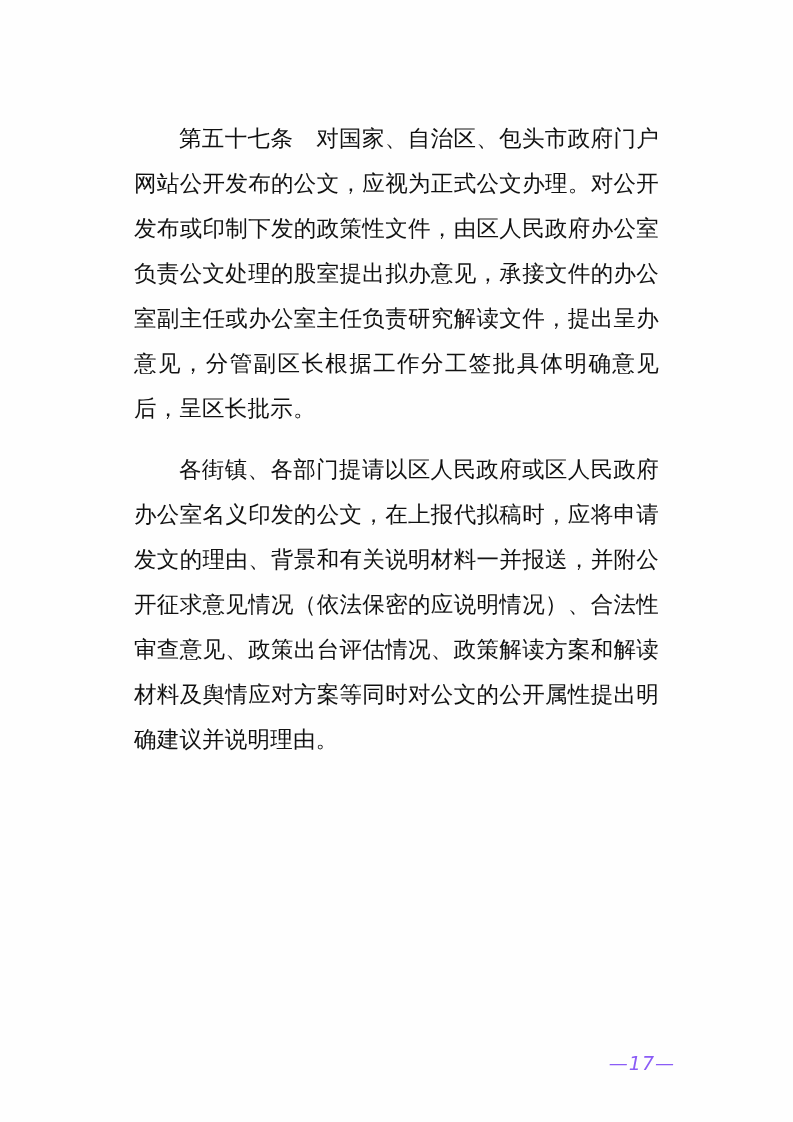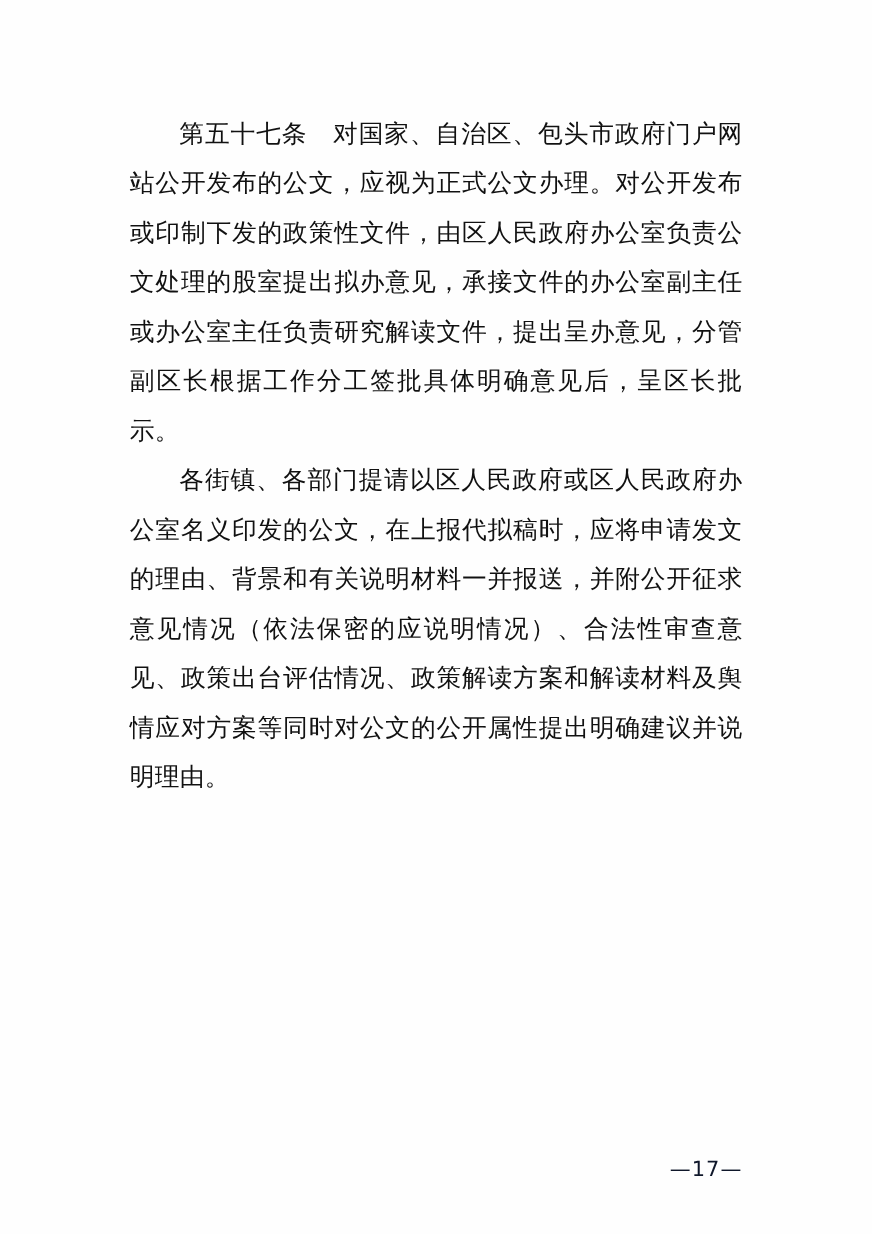--- a/index.html
+++ b/index.html
@@ -24,32 +24,33 @@
   }
   .doc-body {
     font-size: 22.5px;
     line-height: 45px;
     letter-spacing: 0.2px;
     text-align: justify;
     text-justify: inter-ideograph;
     color: #111111;
   }
   .para {
-    margin: 0;
+    margin: 16px;
     text-indent: 2em;
     white-space: normal;
   }
   .page-number {
     position: absolute;
     right: 118px;
     bottom: 48px;
     font-size: 19px;
     letter-spacing: 1px;
-    color: #0f172a;
+    color: #8b5cf6;
     font-family: "DejaVu Sans", "Liberation Sans", sans-serif;
+    font-style: italic;
   }
 </style>
 </head>
 <body>
 
 <div class="page">
   <div class="doc-body">
     <p class="para">第五十七条　对国家、自治区、包头市政府门户网站公开发布的公文，应视为正式公文办理。对公开发布或印制下发的政策性文件，由区人民政府办公室负责公文处理的股室提出拟办意见，承接文件的办公室副主任或办公室主任负责研究解读文件，提出呈办意见，分管副区长根据工作分工签批具体明确意见后，呈区长批示。</p>
     <p class="para">各街镇、各部门提请以区人民政府或区人民政府办公室名义印发的公文，在上报代拟稿时，应将申请发文的理由、背景和有关说明材料一并报送，并附公开征求意见情况（依法保密的应说明情况）、合法性审查意见、政策出台评估情况、政策解读方案和解读材料及舆情应对方案等同时对公文的公开属性提出明确建议并说明理由。</p>
 

